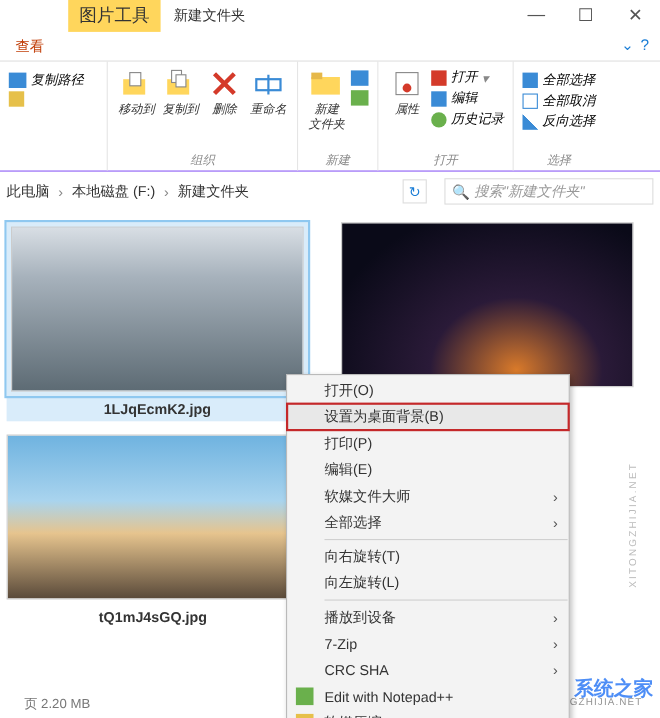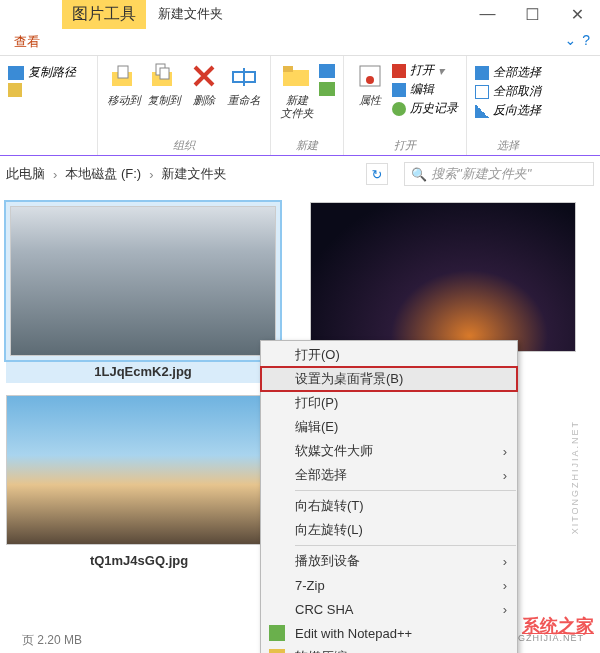--- a/index.html
+++ b/index.html
@@ -47,21 +47,21 @@
 
   .context-menu { position: absolute; left: 260px; top: 340px; width: 258px; background: #f3f3f3; border: 1px solid #bababa; box-shadow: 2px 2px 5px rgba(0,0,0,0.25); z-index: 100; padding: 2px 0; }
   .cm-item { height: 24px; display: flex; align-items: center; font-size: 13px; color: #333; position: relative; padding-left: 34px; }
   .cm-item .sub-arrow { position: absolute; right: 10px; color: #555; }
   .cm-item.highlighted { background: #e8e8e8; outline: 2px solid #c4282a; outline-offset: -1px; }
   .cm-sep { height: 1px; background: #d0d0d0; margin: 3px 1px 3px 34px; }
   .cm-icon { position: absolute; left: 8px; width: 16px; height: 16px; }
 
   .watermark { position: absolute; right: 6px; bottom: 12px; display: flex; align-items: center; gap: 6px; opacity: 0.9; pointer-events: none; }
   .wm-logo { width: 36px; height: 30px; }
-  .wm-txt { font-size: 18px; font-weight: bold; color: #ef4444; text-decoration: underline; }
+  .wm-txt { font-size: 18px; font-weight: bold; color: #3b82f6; }
   .wm-sub { font-size: 9px; color: #888; letter-spacing: 1px; position: absolute; right: 10px; bottom: -2px; }
   .vert-wm { position: absolute; right: 20px; top: 420px; writing-mode: vertical-lr; font-size: 9px; color: #bbb; letter-spacing: 2px; transform: rotate(180deg); }
 
   .statusbar { position: absolute; bottom: 0; left: 6px; font-size: 12px; color: #777; padding: 4px 16px; }
 </style>
 </head>
 <body>
 
 <div class="titlebar">
   <div class="title-tab">图片工具</div>

